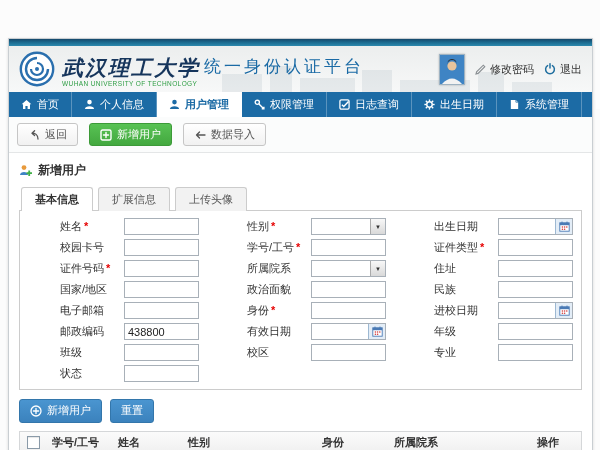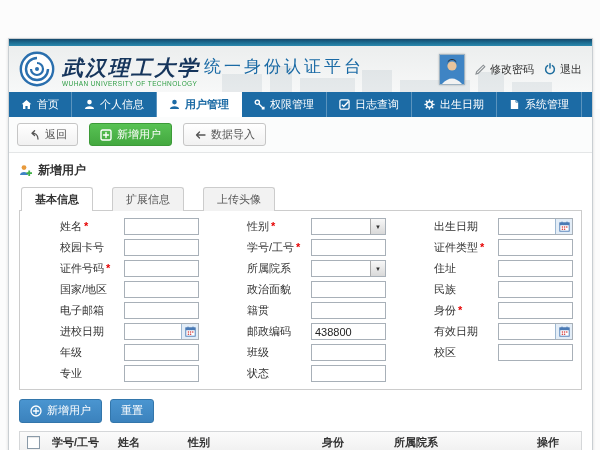--- a/index.html
+++ b/index.html
@@ -26,21 +26,21 @@
   .nicon{display:flex;align-items:center;}
   
   .toolbar{display:flex;gap:11px;padding:6px 8px;background:#fbfcfc;border-bottom:1px solid #e4e6e7;}
   .btn{display:inline-flex;align-items:center;gap:5px;font-size:11px;border-radius:3px;padding:3px 10px;cursor:pointer;line-height:1.4;}
   .btn-light{background:linear-gradient(#ffffff,#f1f1f1);border:1px solid #c6c6c6;color:#555;}
   .btn-green{background:linear-gradient(#58c254,#43a83f);border:1px solid #3c9a38;color:#fff;}
   .btn-blue{background:linear-gradient(#4a95d0,#3b82bd);border:1px solid #3376ab;color:#fff;}
   
   .content{padding:6px 10px 6px;}
   .section-row{display:flex;align-items:center;gap:6px;font-size:12px;font-weight:bold;color:#333;padding:3px 0 8px;}
-  .tabs{display:flex;gap:19px;position:relative;z-index:2;margin-bottom:-1px;padding-left:2px;}
+  .tabs{display:flex;gap:5px;position:relative;z-index:2;margin-bottom:-1px;padding-left:2px;}
   .tab{font-size:11px;padding:4px 13px;background:#f2f2f2;border:1px solid #ccc;border-bottom:none;border-radius:3px 3px 0 0;color:#555;cursor:pointer;}
   .tab.active{background:#fff;color:#333;font-weight:bold;}
   .panel{border:1px solid #ccc;background:#fff;padding:7px 8px;display:grid;grid-template-columns:1fr 1fr 1fr;column-gap:16px;row-gap:4px;}
   .field{display:flex;align-items:center;font-size:11px;color:#333;}
   .flabel{flex:0 0 64px;white-space:nowrap;margin-left:32px;}
   .req{color:#e60000;font-weight:bold;margin-left:2px;}
   .ctrl{position:relative;flex:1;height:17px;}
   .ctrl input{position:absolute;inset:0;width:100%;height:100%;box-sizing:border-box;border:1px solid #a8b0b8;background:#fff;font-size:11px;padding:0 3px;font-family:inherit;color:#222;}
   .ctrl.sel input{padding-right:17px;}
   .dd{position:absolute;right:1px;top:1px;bottom:1px;width:14px;background:linear-gradient(#f8f8f8,#d9d9d9);border-left:1px solid #aaa;display:flex;align-items:center;justify-content:center;font-size:6px;color:#333;cursor:pointer;}
@@ -332,26 +332,20 @@
               <input type="text" style="">
             </span>
           </div>
           <div class="field">
             <span class="flabel"><span>电子邮箱</span></span>
             <span class="ctrl">
               <input type="text" style="">
             </span>
           </div>
           <div class="field">
-            <span class="flabel"><span>籍贯</span></span>
-            <span class="ctrl">
-              <input type="text" style="">
-            </span>
-          </div>
-          <div class="field">
             <span class="flabel"><span>身份</span><b class="req">*</b></span>
             <span class="ctrl">
               <input type="text" style="">
             </span>
           </div>
           <div class="field">
             <span class="flabel"><span>进校日期</span></span>
             <span class="ctrl">
               <input type="text" style="">
               <span class="cal">

